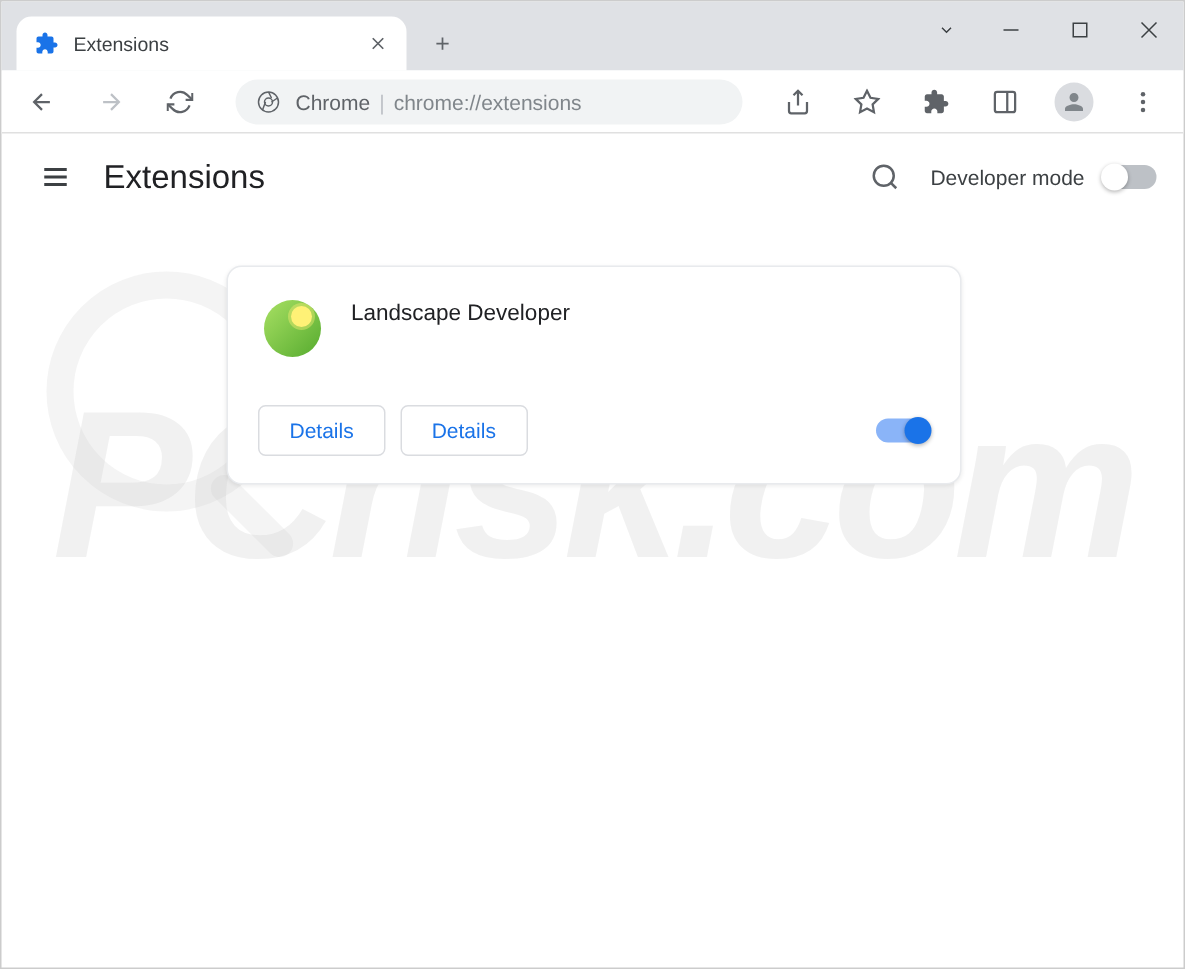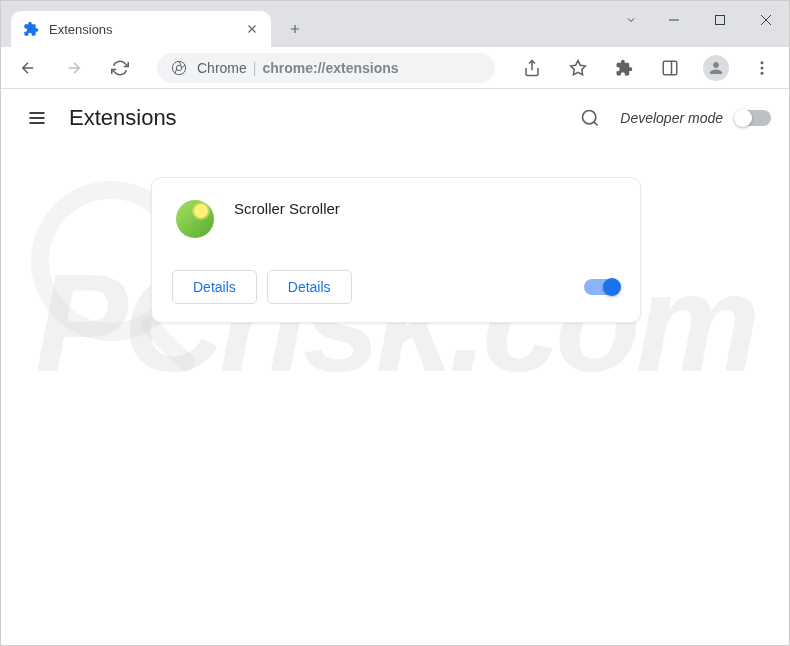--- a/index.html
+++ b/index.html
@@ -25,34 +25,34 @@
     
     
     .toolbar { height: 42px; background: #fff; border-bottom: 1px solid #e0e0e0; display: flex; align-items: center; padding: 0 10px; gap: 12px; position: relative; z-index: 2; }
     .nav-btn { width: 34px; height: 34px; display: flex; align-items: center; justify-content: center; border-radius: 50%; cursor: pointer; }
     .nav-btn svg { width: 18px; height: 18px; color: #5f6368; }
     .nav-btn.disabled svg { color: #bdc1c6; }
     .omnibox { flex: 1; height: 30px; background: #f1f3f4; border-radius: 15px; display: flex; align-items: center; padding: 0 14px; margin: 0 8px; }
     .omnibox-icon { width: 16px; height: 16px; margin-right: 10px; color: #5f6368; }
     .omnibox-prefix { color: #5f6368; font-size: 14px; }
     .omnibox-sep { color: #bdc1c6; margin: 0 6px; font-size: 14px; }
-    .omnibox-url { color: #80868b; font-size: 14px; font-weight: bold; }
+    .omnibox-url { color: #80868b; font-size: 14px; }
     .toolbar-icon { width: 34px; height: 34px; display: flex; align-items: center; justify-content: center; cursor: pointer; border-radius: 50%; }
     .toolbar-icon svg { width: 18px; height: 18px; color: #5f6368; }
     .avatar { width: 26px; height: 26px; background: #dadce0; border-radius: 50%; display: flex; align-items: center; justify-content: center; }
     .avatar svg { width: 18px; height: 18px; color: #80868b; }
     
     
     .page-header { height: 58px; display: flex; align-items: center; padding: 0 18px; position: relative; z-index: 2; }
     .menu-btn { width: 36px; height: 36px; display: flex; align-items: center; justify-content: center; cursor: pointer; margin-right: 14px; }
     .menu-btn svg { width: 20px; height: 20px; color: #3c4043; }
     .page-title { font-size: 22px; font-weight: 500; color: #202124; flex: 1; }
     .search-btn { width: 36px; height: 36px; display: flex; align-items: center; justify-content: center; cursor: pointer; }
     .search-btn svg { width: 20px; height: 20px; color: #5f6368; }
-    .dev-label { font-size: 14px; color: #3c4043; margin: 0 12px; font-style: italic; }
+    .dev-label { font-size: 14px; color: #3c4043; margin: 0 12px; }
     .toggle { width: 36px; height: 16px; background: #bdc1c6; border-radius: 8px; position: relative; cursor: pointer; }
     .toggle-knob { width: 18px; height: 18px; background: #fff; border-radius: 50%; position: absolute; top: -1px; left: -1px; box-shadow: 0 1px 3px rgba(0,0,0,0.3); }
     
     
     .content { padding: 30px 0 0 150px; position: relative; z-index: 2; }
     .ext-card { width: 490px; background: #fff; border: 1px solid #e8eaed; border-radius: 10px; box-shadow: 0 1px 3px rgba(0,0,0,0.08); overflow: hidden; }
     .ext-body { padding: 22px 24px 18px; display: flex; gap: 20px; }
     .ext-icon { width: 38px; height: 38px; border-radius: 50%; background: linear-gradient(135deg, #a8e063, #56ab2f); flex-shrink: 0; position: relative; overflow: hidden; }
     .ext-icon::before { content: ''; position: absolute; width: 14px; height: 14px; background: #fff176; border-radius: 50%; top: 4px; right: 6px; box-shadow: 0 0 0 2px rgba(255,241,118,0.4); }
     .ext-info { flex: 1; }
@@ -191,21 +191,21 @@
   <div class="toggle">
       <div class="toggle-knob"></div>
     </div>
 </div>
 
 <div class="content">
   <div class="ext-card">
     <div class="ext-body">
       <div class="ext-icon"></div>
       <div class="ext-info">
-        <div class="ext-name">Scroller Scroller</div>
+        <div class="ext-name">Landscape Developer</div>
       </div>
     </div>
     <div class="ext-footer">
       <button class="ext-btn">Details</button>
       <button class="ext-btn">Details</button>
       <div class="ext-toggle">
           <div class="ext-toggle-knob"></div>
         </div>
     </div>
   </div>

